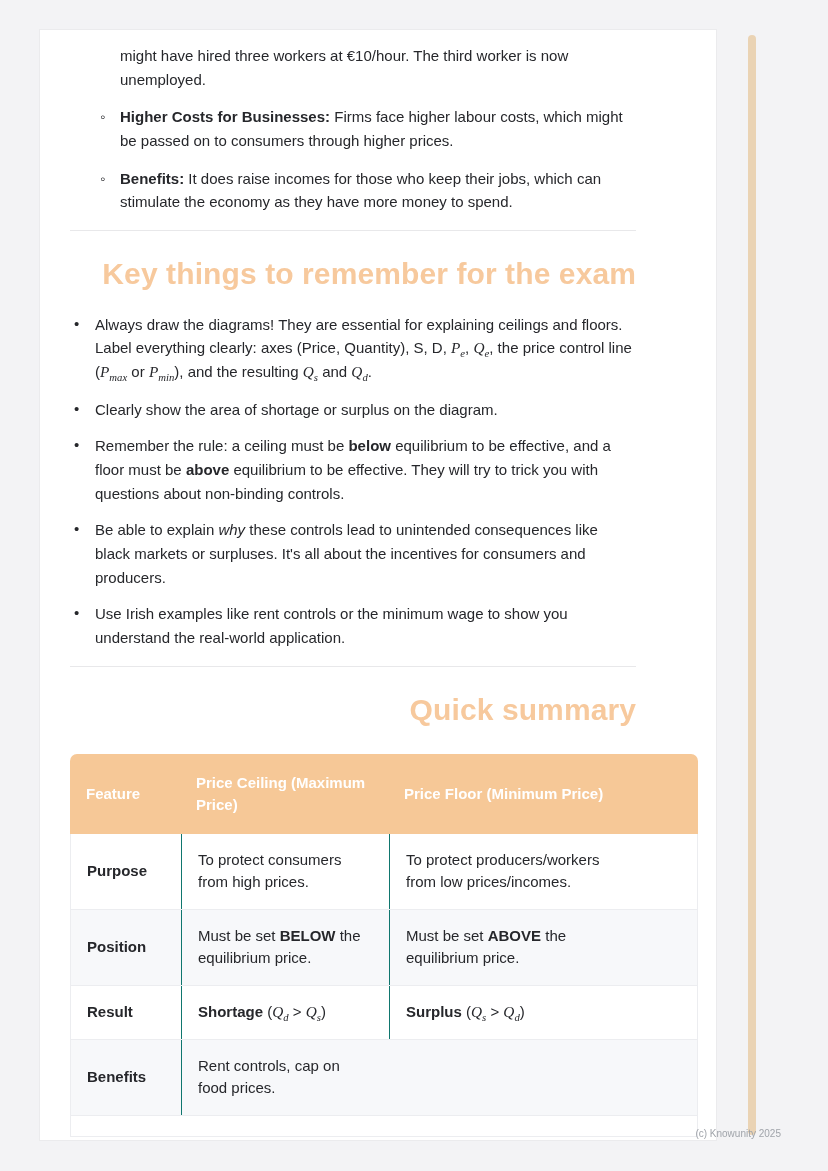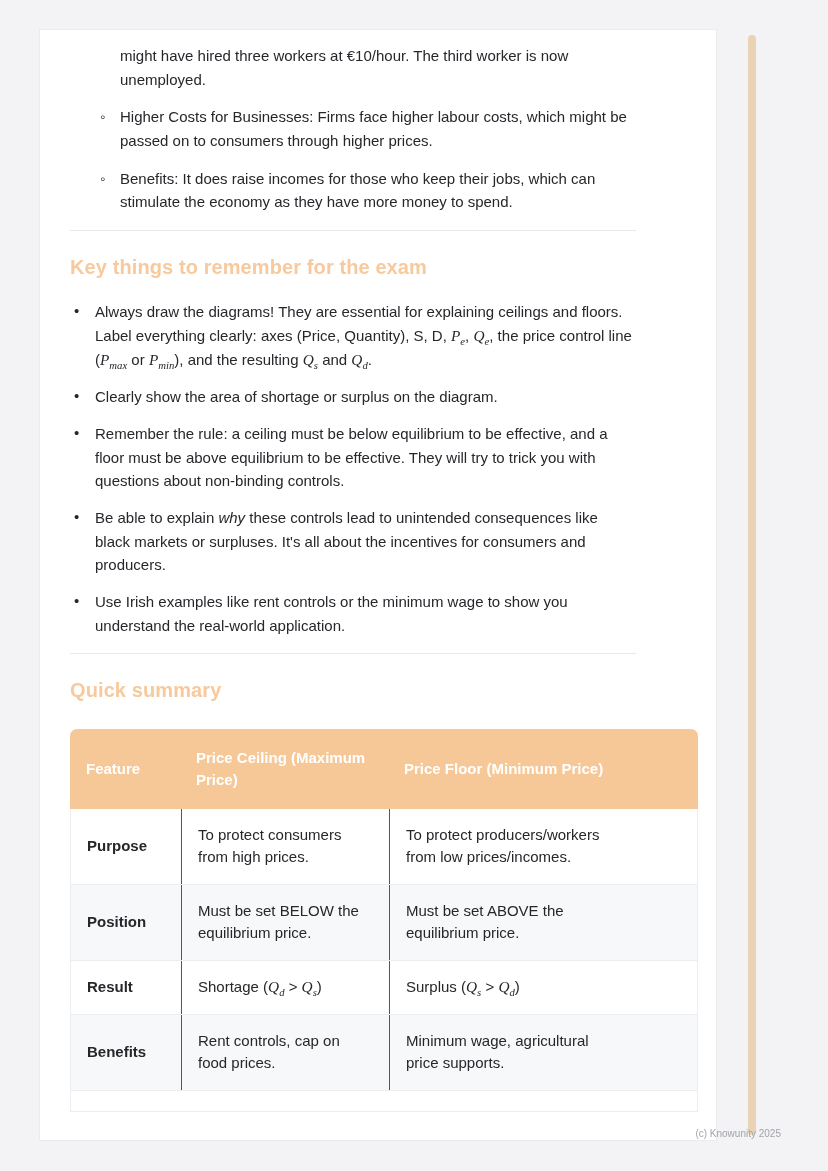--- a/index.html
+++ b/index.html
@@ -9,23 +9,23 @@
 
   .continuation{margin:0 0 14px 50px;}
 
   ul{list-style:none;margin:0;padding:0;}
   .sub-item{position:relative;padding-left:50px;margin-bottom:14px;}
   .sub-item .marker{position:absolute;left:30px;top:0;color:#26272b;}
   .main-item{position:relative;padding-left:25px;margin-bottom:13px;}
   .main-item .marker{position:absolute;left:4px;top:-1px;color:#26272b;}
 
   hr.divider{border:none;border-top:1px solid #e8e8ea;margin:16px 0 0 0;width:566px;}
-  h2.section-title{color:#f7c99d;font-size:20px;line-height:1.25;margin:24px 0 20px 0;font-weight:700;letter-spacing:0.1px;}
+  h2.section-title{color:#f7c99d;font-size:30px;line-height:1.25;margin:24px 0 20px 0;font-weight:700;letter-spacing:0.1px;text-align:right;}
 
-  .seg-b{font-weight:400;}
+  .seg-b{font-weight:700;}
   .seg-i{font-style:italic;}
   .mathvar{font-family:"Liberation Serif",serif;font-style:italic;font-size:1.02em;}
   .mathvar sub{font-size:0.7em;font-style:italic;line-height:0;}
 
   
   .summary-table{width:628px;margin-top:26px;font-size:15px;}
   .t-header{display:flex;background:#f6c897;color:#ffffff;font-weight:700;border-radius:7px 7px 0 0;}
   .t-header .th{display:flex;align-items:center;padding:18px 16px;box-sizing:border-box;line-height:1.45;}
   .t-body{border:1px solid #ecedf0;border-top:none;box-sizing:border-box;}
   .t-row{display:flex;border-bottom:1px solid #ecedf0;}
@@ -123,23 +123,20 @@
               </div>
             <div class="td col-2">
                 <span><span class="seg-b">Surplus</span><span> (</span><em class="mathvar">Q<sub>s</sub></em><span> &gt; </span><em class="mathvar">Q<sub>d</sub></em><span>)</span></span>
               </div>
           </div>
           <div class="t-row">
             <div class="td col-0">Benefits</div>
             <div class="td col-1">
                 <span><span>Rent controls, cap on food prices.</span></span>
               </div>
-            <div class="td col-2">
-                <span><span>Minimum wage, agricultural price supports.</span></span>
-              </div>
           </div>
           <div class="t-row-partial"></div>
         </div>
       </div>
 
     </div>
   </div>
 
   <div class="scrollbar"></div>
   <div class="watermark">(c) Knowunity 2025</div>

